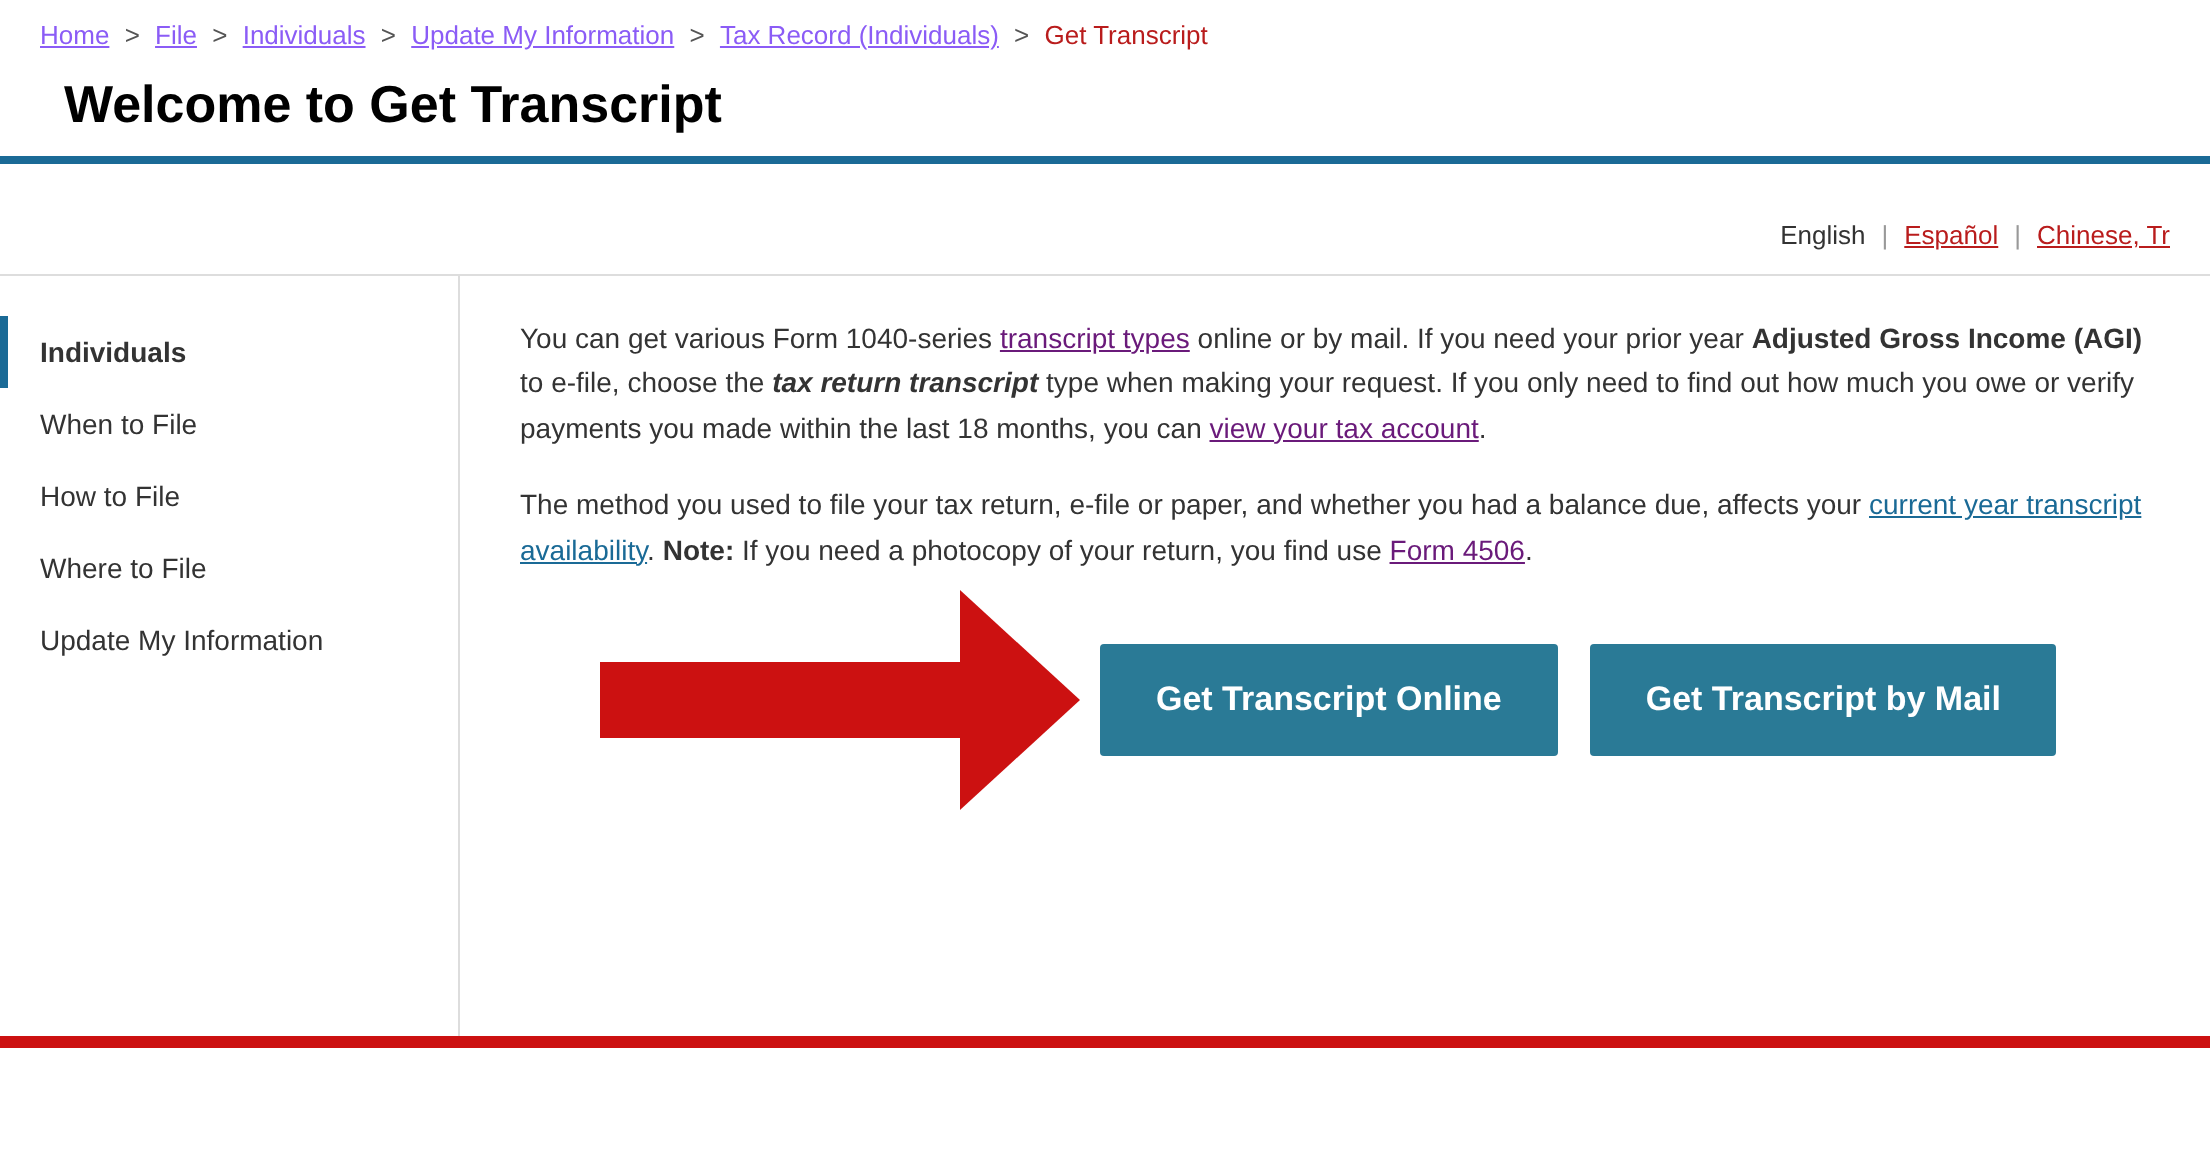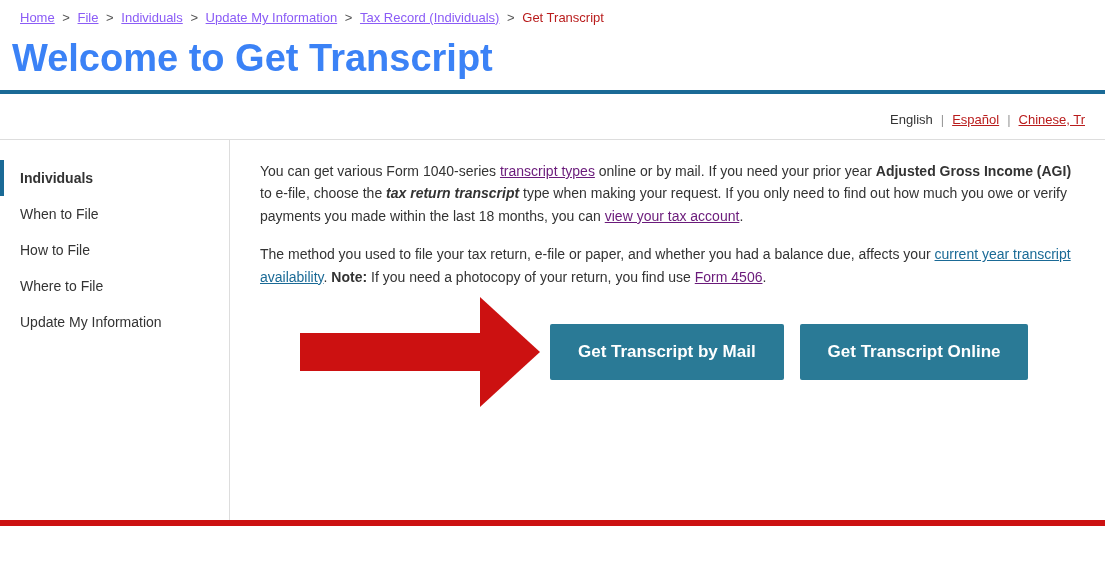--- a/index.html
+++ b/index.html
@@ -26,39 +26,39 @@
       margin: 0 4px;
       color: #555;
     }
     .breadcrumb .current {
       font-weight: normal;
       color: #b91c1c;
     }
 
     
     .page-title {
-      padding: 6px 20px 10px 12px;
-      font-size: 38px;
+      padding: 6px 20px 10px 32px;
+      font-size: 26px;
       font-weight: bold;
-      color: #3b82f6;
+      color: #000000;
     }
 
     
     .blue-divider {
       height: 4px;
       background: #1a6a96;
       margin: 0 0 0 0;
     }
 
     
     .language-bar {
       display: flex;
       justify-content: flex-end;
       align-items: center;
-      padding: 18px 20px 12px 0;
+      padding: 28px 20px 12px 0;
       font-size: 13px;
       color: #333;
       border-bottom: 1px solid #ddd;
     }
     .language-bar .lang-sep {
       margin: 0 8px;
       color: #999;
     }
     .language-bar a {
       color: #b91c1c;
@@ -220,20 +220,20 @@
 
     <div class="buttons-row">
 
       <div class="arrow-container">
         <div class="arrow-shape">
           <div class="arrow-body"></div>
           <div class="arrow-head"></div>
         </div>
       </div>
 
+      <button class="btn-transcript">Get Transcript Online</button>
+
       <button class="btn-transcript">Get Transcript by Mail</button>
-
-      <button class="btn-transcript">Get Transcript Online</button>
     </div>
   </div>
 </div>
 
 <div class="bottom-red-bar"></div>
 
 </body></html>

